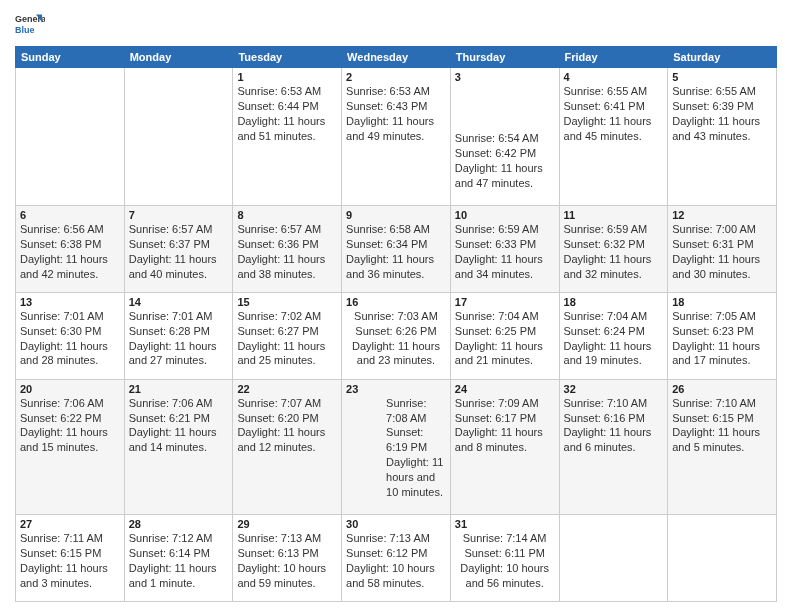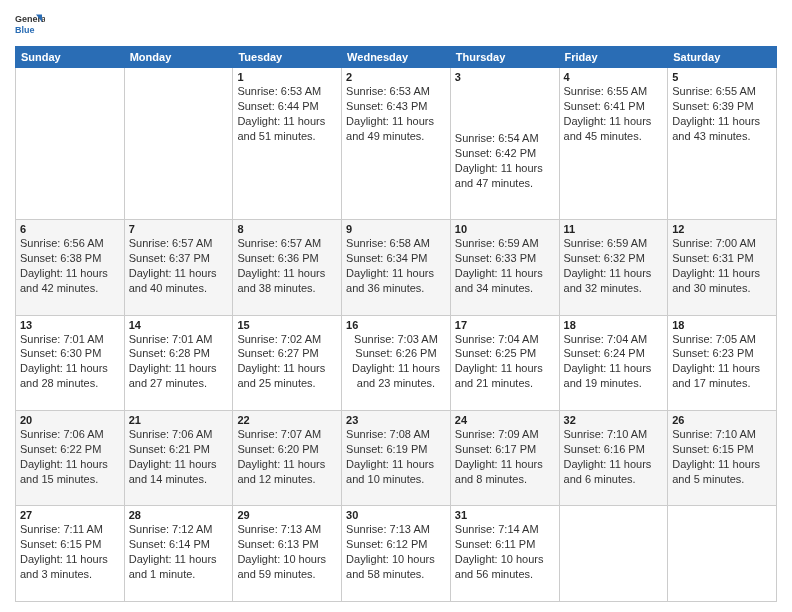--- a/index.html
+++ b/index.html
@@ -253,21 +253,21 @@
 Daylight: 11 hours and 14 minutes.</div>
           </td>
           <td>
             <span class="day-number">22</span>
             <div class="day-info" style="white-space: pre-line;">Sunrise: 7:07 AM
 Sunset: 6:20 PM
 Daylight: 11 hours and 12 minutes.</div>
           </td>
           <td>
             <span class="day-number">23</span>
-            <div class="day-info" style="white-space: pre-line;">Sunrise: 7:08 AM
+            <div class="day-info" style="white-space: pre-line; margin-left: 40px;">Sunrise: 7:08 AM
 Sunset: 6:19 PM
 Daylight: 11 hours and 10 minutes.</div>
           </td>
           <td>
             <span class="day-number">24</span>
             <div class="day-info" style="white-space: pre-line;">Sunrise: 7:09 AM
 Sunset: 6:17 PM
 Daylight: 11 hours and 8 minutes.</div>
           </td>
           <td>
@@ -303,21 +303,21 @@
 Daylight: 10 hours and 59 minutes.</div>
           </td>
           <td>
             <span class="day-number">30</span>
             <div class="day-info" style="white-space: pre-line;">Sunrise: 7:13 AM
 Sunset: 6:12 PM
 Daylight: 10 hours and 58 minutes.</div>
           </td>
           <td>
             <span class="day-number">31</span>
-            <div class="day-info" style="white-space: pre-line;">Sunrise: 7:14 AM
+            <div class="day-info" style="white-space: pre-line; text-align: center;">Sunrise: 7:14 AM
 Sunset: 6:11 PM
 Daylight: 10 hours and 56 minutes.</div>
           </td>
           <td class="empty-cell"></td>
           <td class="empty-cell"></td>
         </tr>
       </tbody>
   </table>
 </div>
 

